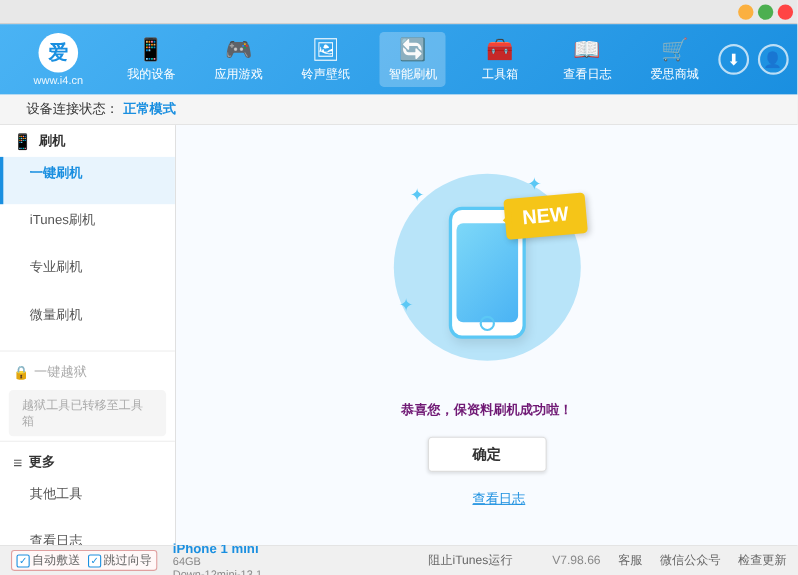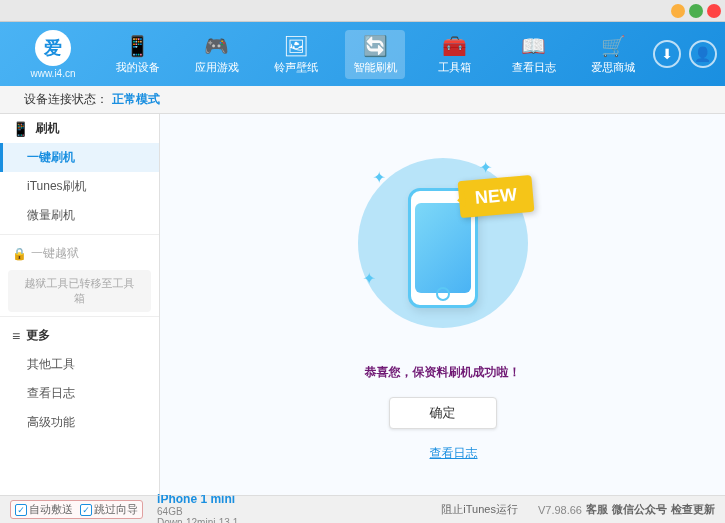--- a/index.html
+++ b/index.html
@@ -125,21 +125,21 @@
       display: flex;
       align-items: center;
       padding: 6px 12px;
       font-size: 12px;
       color: #333;
       font-weight: bold;
       cursor: pointer;
     }
     .sidebar-section-header .icon { margin-right: 6px; font-size: 14px; color: #555; }
     .sidebar-item {
-      padding: 6px 12px 6px 24px;
+      padding: 6px 12px 20px 24px;
       font-size: 12px;
       color: #555;
       cursor: pointer;
       border-left: 3px solid transparent;
     }
     .sidebar-item.active {
       background: #e8f4fd;
       color: #1a8fe0;
       border-left-color: #1a8fe0;
       font-weight: bold;
@@ -157,21 +157,20 @@
       align-items: center;
       gap: 4px;
     }
     .locked-item {
       padding: 6px 12px;
       font-size: 11px;
       color: #aaa;
       background: #f5f5f5;
       margin: 2px 8px;
       border-radius: 4px;
-      text-align: center;
     }
 
     
     .content-area {
       flex: 1;
       background: #f8fbff;
       display: flex;
       align-items: center;
       justify-content: center;
       position: relative;
@@ -268,20 +267,21 @@
     }
     .confirm-btn {
       background: white;
       border: 1px solid #ddd;
       border-radius: 4px;
       padding: 6px 40px;
       font-size: 13px;
       color: #333;
       cursor: pointer;
       box-shadow: 0 1px 3px rgba(0,0,0,0.1);
+      font-weight: bold;
     }
     .view-log-link {
       font-size: 12px;
       color: #1a8fe0;
       cursor: pointer;
       text-decoration: underline;
       margin-left: 22px;
     }
 
     
@@ -341,28 +341,28 @@
     }
     .itunes-btn {
       font-size: 11px;
       color: #666;
       cursor: pointer;
       margin-right: 20px;
     }
     .bottom-right {
       display: flex;
       align-items: center;
-      gap: 4px;
+      gap: 16px;
       font-size: 11px;
       color: #666;
+      margin-left: 16px;
     }
     .bottom-link {
       cursor: pointer;
       color: #666;
-      font-weight: bold;
     }
     .version-text { color: #888; }
   </style>
 </head>
 <body>
 
 <div class="title-bar">
   <span class="title-bar-btn min"></span>
   <span class="title-bar-btn max"></span>
   <span class="title-bar-btn close"></span>
@@ -420,20 +420,23 @@
 
     <div class="sidebar-section-header">
       <span class="icon">📱</span>
       <span>刷机</span>
     </div>
     <div class="sidebar-item active">
       <span>一键刷机</span>
     </div>
     <div class="sidebar-item">
       <span>iTunes刷机</span>
+    </div>
+    <div class="sidebar-item">
+      <span>专业刷机</span>
     </div>
     <div class="sidebar-item">
       <span>微量刷机</span>
     </div>
 
     <div class="sidebar-divider"></div>
 
     <div class="locked-section">
       <span>🔒</span>
       <span>一键越狱</span>

